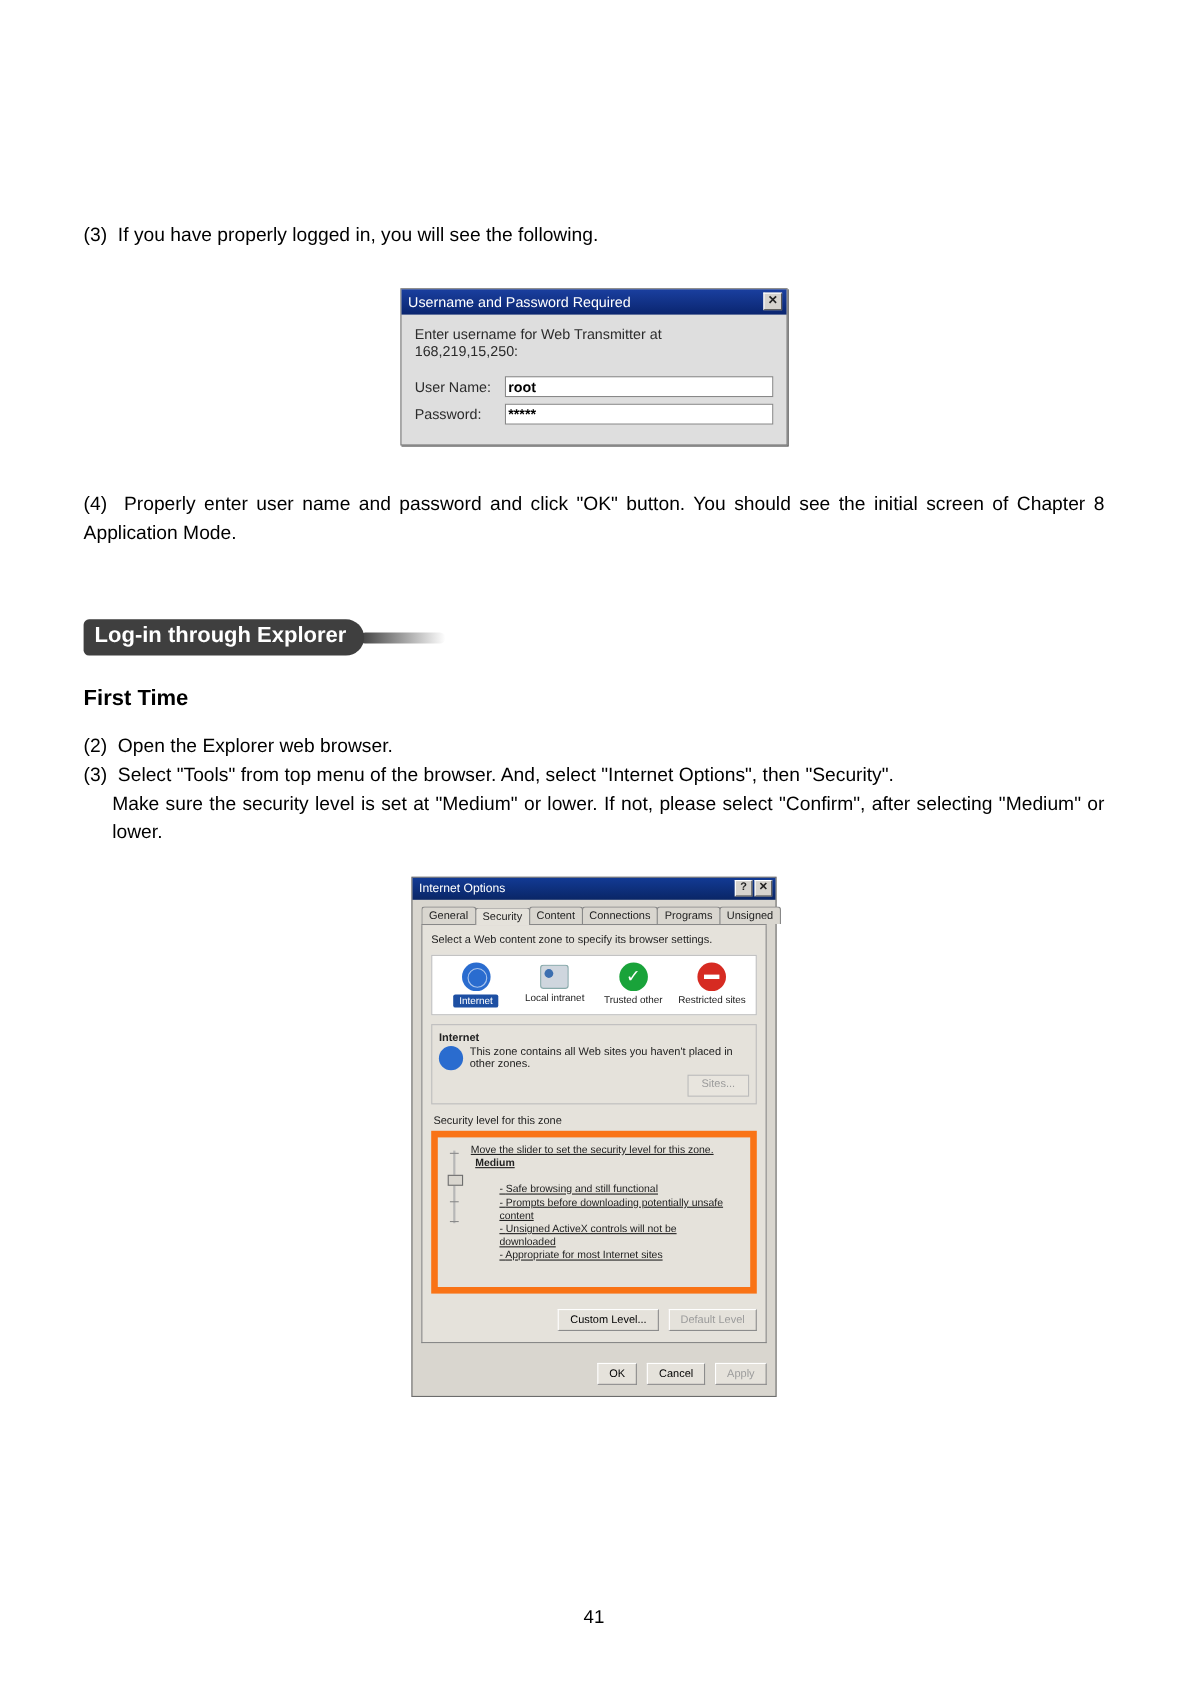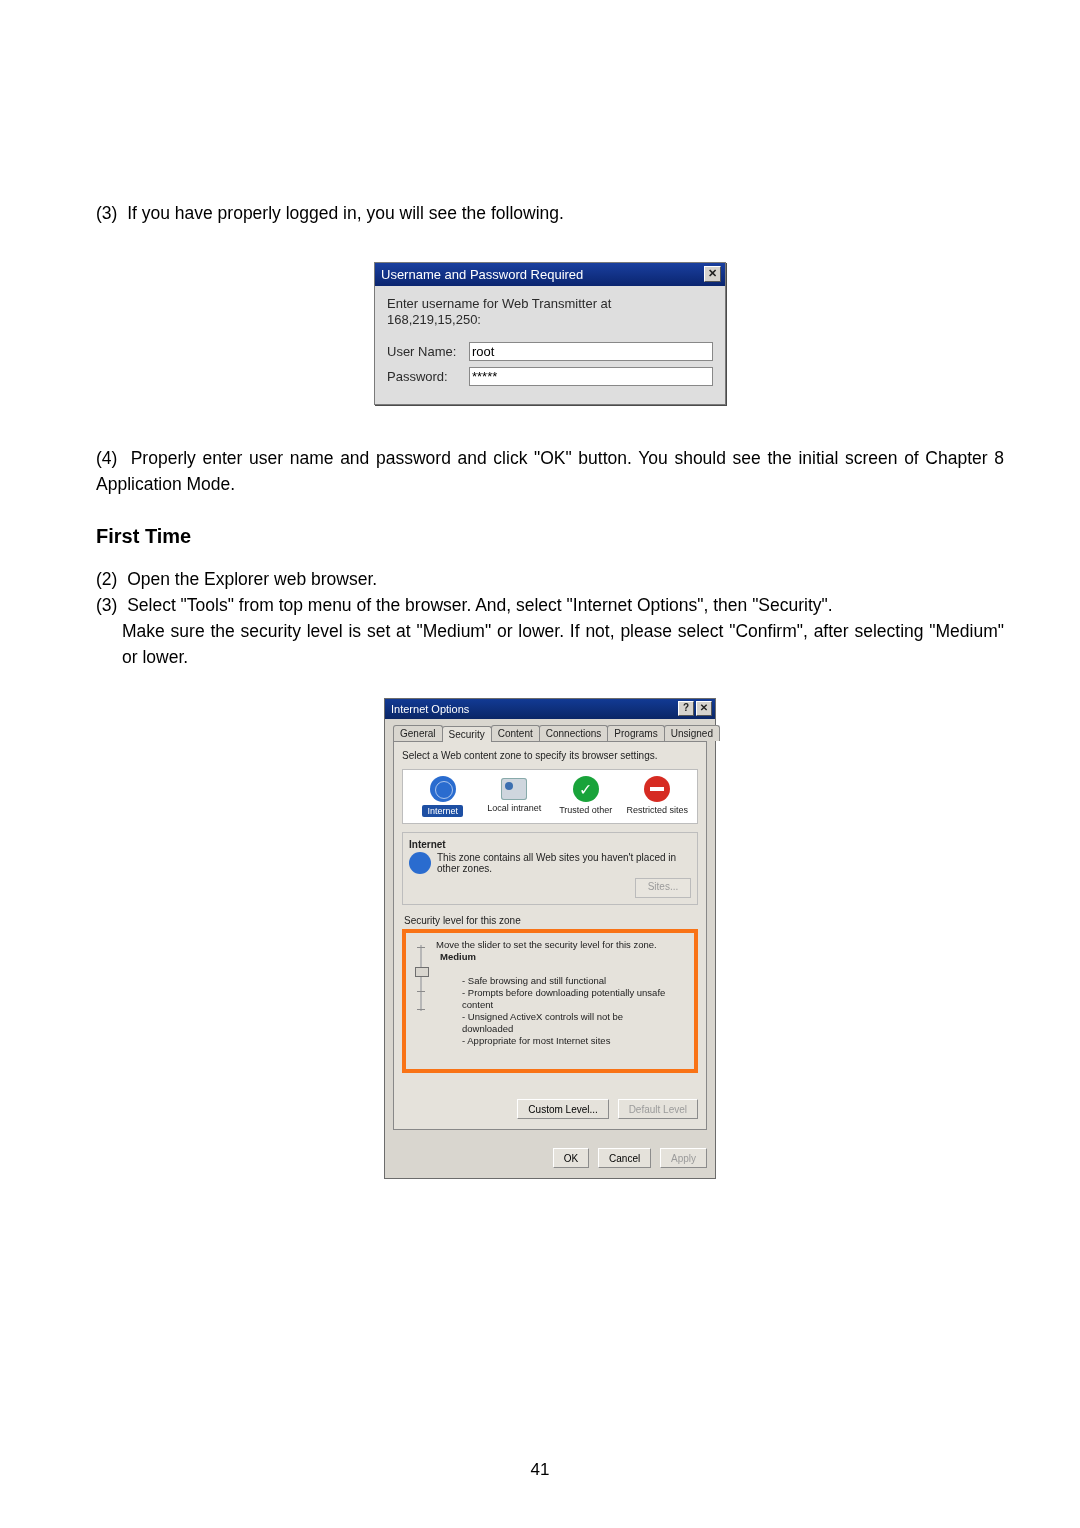--- a/index.html
+++ b/index.html
@@ -6,21 +6,21 @@
     margin: 0;
     background: #fff;
     font-family: Arial, Helvetica, sans-serif;
     color: #000;
   }
   .page {
     width: 1080px;
     height: 1528px;
     position: relative;
     box-sizing: border-box;
-    padding: 200px 76px 0 96px;
+    padding: 200px 76px 0 76px;
   }
   .para {
     font-size: 17.5px;
     line-height: 26px;
     text-align: justify;
   }
   .indent {
     padding-left: 26px;
   }
   
@@ -64,20 +64,21 @@
   .login-row { display:flex; align-items:center; margin-bottom:6px; }
   .login-label { width: 82px; }
   .login-input {
     flex:1;
     height:17px;
     font-size:13px;
     padding:0 2px;
     font-family: Arial,sans-serif;
     border:1px solid #888;
     background:#fff;
+    font-weight:bold;
   }
   .login-buttons {
     text-align:center;
     margin-top:12px;
   }
   .win-btn {
     width:80px;
     height:22px;
     font-size:13px;
     margin:0 6px;
@@ -195,42 +196,43 @@
     margin-right:6px; flex:none;
   }
   .sites-btn-row{margin-top:4px;text-align:right;}
   .ghost-btn{
     display:inline-block;width:54px;height:18px;
     background:#e8e5de;border:1px solid #bbb;color:#9b9b9b;
     font-size:10px;text-align:center;line-height:16px;
   }
   .sec-level-title{font-size:10px;margin:10px 0 3px 2px;}
   .sec-level-box{
-    border:4px solid #f97316;background:#e5e2db;
+    border:6px solid #f97316;background:#e5e2db;
     padding:6px 6px 10px 6px;
     display:flex;
+    text-decoration:underline;
   }
   .slider-col{
     width:18px;margin-right:6px;flex:none;
     position:relative;
   }
   .slider-track{
     position:absolute;left:8px;top:6px;width:2px;height:66px;background:#b7b7b7;
   }
   .slider-thumb{
     position:absolute;left:3px;top:28px;width:12px;height:8px;
     background:#d9d6cf;border:1px solid #6e6e6e;
   }
   .slider-tick{position:absolute;left:5px;width:8px;height:1px;background:#8a8a8a;}
   .slider-t1{top:8px;} .slider-t2{top:52px;} .slider-t3{top:70px;}
   .sec-desc{flex:1;font-size:9.5px;line-height:12px;}
   .sec-desc-h{font-weight:bold;margin:0 0 3px 4px;}
   .sec-desc li{margin-left:14px;list-style:none;}
   .sec-desc li::before{content:"- ";}
-  .sec-btns{text-align:right;margin-top:26px;}
+  .sec-btns{text-align:right;margin-top:14px;}
   .io-btn{
     font-size:10px;height:20px;padding:0 10px;
     background:#e5e2db;border:1px solid #8c8c8c;
     border-top-color:#fff;border-left-color:#fff;
     margin-left:6px;
   }
   .io-btn.disabled{color:#9b9b9b;}
   .io-footer{
     text-align:right;padding:10px 8px 10px 0;
   }
@@ -271,20 +273,23 @@
         <input class="login-input" value="*****" style="">
       </div>
     </div>
   </div>
 
   <div class="para">
     <span>(4)</span>&nbsp;
     <span>Properly enter user name and password and click "OK" button.  You should see the initial screen of Chapter 8 Application Mode.</span>
   </div>
 
+  <div class="pill-row">
+    <span class="pill">Log-in through Explorer</span><span class="pill-tail"></span>
+  </div>
 
   <div class="subhead">First Time</div>
 
   <div class="para">
     <span>(2)</span>&nbsp;
     <span>Open the Explorer web browser.</span>
   </div>
   <div class="para">
     <span>(3)</span>&nbsp;
     <span>Select "Tools" from top menu of the browser.  And, select "Internet Options", then "Security".</span>

